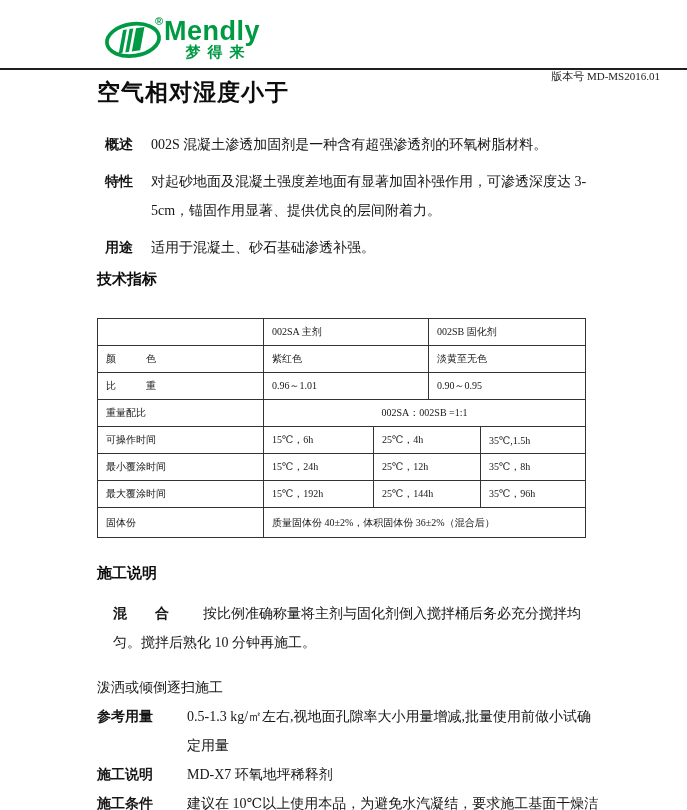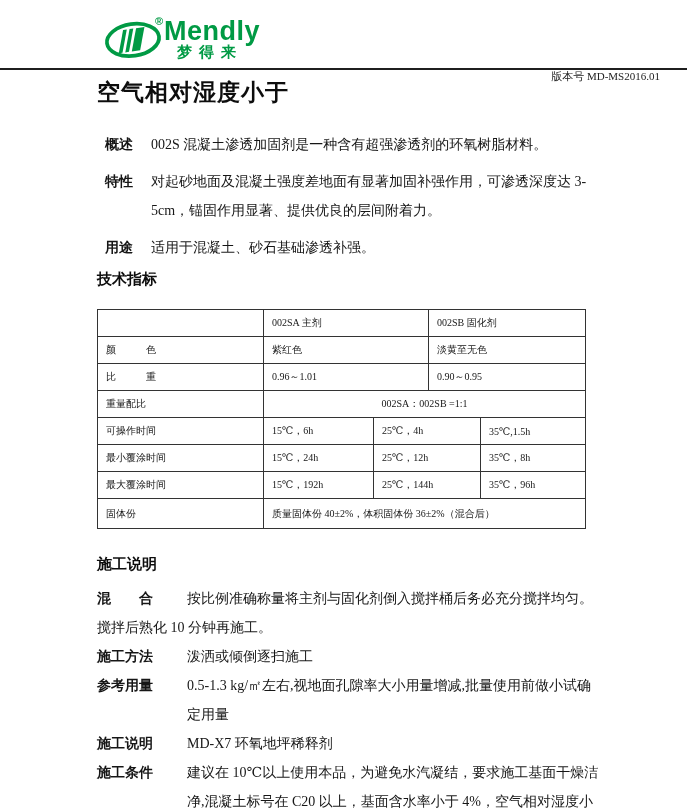--- a/index.html
+++ b/index.html
@@ -23,21 +23,21 @@
     position: absolute; left: 103px; top: 16px;
     display: flex; align-items: flex-start;
   }
   .logo-mark { width: 60px; height: 46px; display: block; }
   .reg-mark {
     font-family: "Liberation Sans", sans-serif;
     font-weight: bold; font-size: 11px; line-height: 11px;
     color: var(--brand, #009A44);
     margin: 0 1px 0 -8px;
   }
-  .brand-text { margin-top: 2px; }
+  .brand-text { margin-top: 2px; text-align: center; }
   .wordmark {
     font-family: "Liberation Sans", sans-serif;
     font-weight: bold; font-size: 27px; line-height: 26px;
     letter-spacing: 0.5px;
     color: var(--brand, #009A44);
   }
   .brand-cjk {
     font-weight: bold; font-size: 15px; line-height: 17px;
     letter-spacing: 7px; margin-left: 13px;
     color: var(--brand, #009A44);
@@ -56,39 +56,39 @@
     letter-spacing: 1px; color: #0d0d0d;
     margin: 0 0 24px 0;
   }
 
   .hang { display: flex; font-size: 14px; line-height: 29px; margin: 8px; }
   .hang .lbl { font-weight: bold; flex: 0 0 46px; }
   .hang .txt { flex: 1 1 auto; }
 
   h2.sec {
     font-size: 15px; line-height: 19px; font-weight: bold;
-    margin: 0 0 20px 0; color: #0d0d0d;
+    margin: 0 0 29px 0; color: #0d0d0d;
   }
   h2.sec-constr { margin: 26px 0 10px 0; }
 
   
   table.spec {
     border-collapse: collapse; table-layout: fixed;
     width: 488px; font-size: 10px; color: #161616;
   }
   table.spec td {
     border: 1px solid #333; height: 27px;
     padding: 0 8px; white-space: nowrap; overflow: hidden;
     font-weight: normal;
   }
   table.spec td.center { text-align: center; }
   table.spec tr.last td { height: 30px; }
 
   
-  .mixp { font-size: 14px; line-height: 29px; margin: 0; }
+  .mixp { font-size: 14px; line-height: 29px; margin: 16px; }
   .mixp .lbl-inline { font-weight: bold; margin-right: 34px; }
 
   .hang2 { display: flex; font-size: 14px; line-height: 29px; margin: 0; }
   .hang2 .lbl { font-weight: bold; flex: 0 0 90px; }
   .hang2 .txt { flex: 1 1 auto; }
 </style>
 </head>
 <body>
 
 <div class="page">
@@ -184,21 +184,20 @@
       </tbody>
     </table>
 
     <h2 class="sec sec-constr">施工说明</h2>
 
     <p class="mixp">
       <span class="lbl-inline">混　　合</span><span>按比例准确称量将主剂与固化剂倒入搅拌桶后务必充分搅拌均匀。搅拌后熟化 10 分钟再施工。</span>
     </p>
 
     <div class="hang2">
-      <span class="lbl">施工方法</span>
       <span class="txt">泼洒或倾倒逐扫施工</span>
     </div>
     <div class="hang2">
       <span class="lbl">参考用量</span>
       <span class="txt">0.5-1.3 kg/㎡左右,视地面孔隙率大小用量增减,批量使用前做小试确定用量</span>
     </div>
     <div class="hang2">
       <span class="lbl">施工说明</span>
       <span class="txt">MD-X7 环氧地坪稀释剂</span>
     </div>

